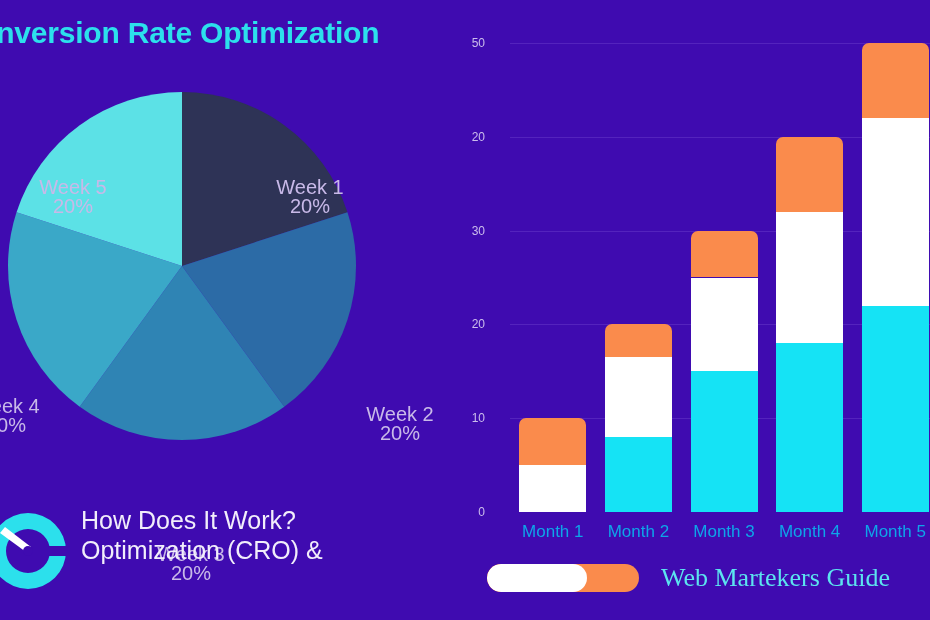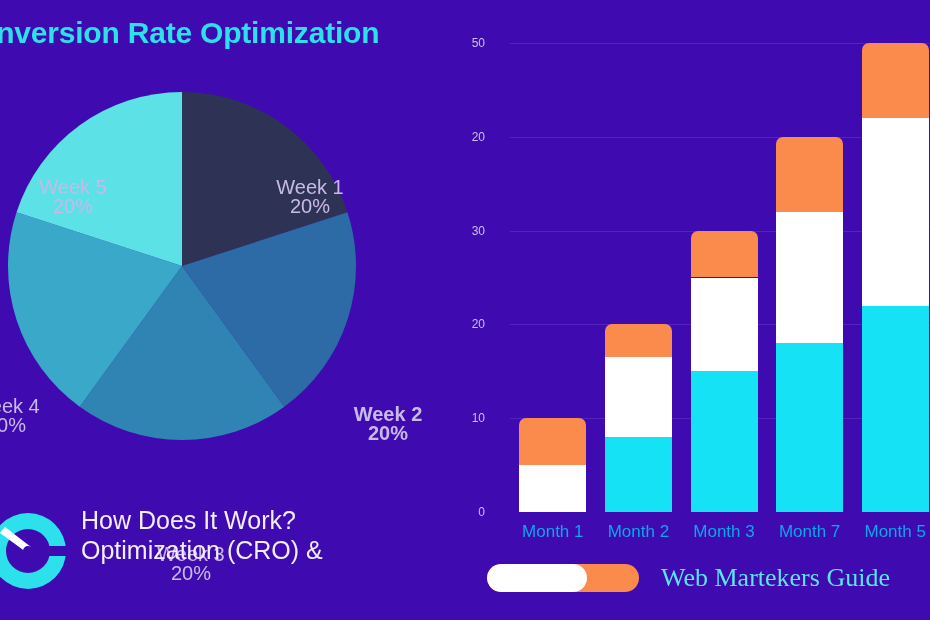--- a/index.html
+++ b/index.html
@@ -47,21 +47,21 @@
 
   .pie-label {
     position: absolute;
     color: #c8b9e8;
     font-size: 20px;
     line-height: 19px;
     text-align: center;
     white-space: nowrap;
   }
   #pie-label-0 { left: 262px; top: 86px; width: 80px; }
-  #pie-label-1 { left: 340px; top: 313px; width: 80px; font-weight: bold; }
+  #pie-label-1 { left: 352px; top: 313px; width: 80px; }
   #pie-label-2 { left: 143px; top: 453px; width: 80px; }
   #pie-label-3 { left: -42px; top: 305px; width: 80px; }
   #pie-label-4 { left: 25px; top: 86px; width: 80px; }
 
   
   #brand-logo {
     position: absolute;
     left: -18px;
     top: 505px;
     width: 92px;
@@ -256,21 +256,21 @@
           <div class="bar-group" style="left: 396.7px; width: 67px; bottom: 48px; height: 469px;">
             <div class="bar-seg" style="top: 262.64px; height: 206.36px; background: rgb(21, 227, 245);"></div>
             <div class="bar-seg" style="top: 75.04px; height: 187.6px; background: rgb(255, 255, 255);"></div>
             <div class="bar-seg top-cap" style="top: 0px; height: 75.04px; background: rgb(250, 139, 76);"></div>
           </div>
         </div>
       <div id="x-axis">
           <div class="x-tick-label" style="left: 27.8px; width: 120px; top: 522px;">Month 1</div>
           <div class="x-tick-label" style="left: 113.4px; width: 120px; top: 522px;">Month 2</div>
           <div class="x-tick-label" style="left: 199px; width: 120px; top: 522px;">Month 3</div>
-          <div class="x-tick-label" style="left: 284.6px; width: 120px; top: 522px;">Month 7</div>
+          <div class="x-tick-label" style="left: 284.6px; width: 120px; top: 522px;">Month 4</div>
           <div class="x-tick-label" style="left: 370.2px; width: 120px; top: 522px;">Month 5</div>
         </div>
     </div>
   </div>
 
   <div id="site-brand">
     <div id="pill-logo">
       <div id="pill-logo-fill"></div>
     </div>
     <div id="site-brand-name">Web Martekers Guide</div>

